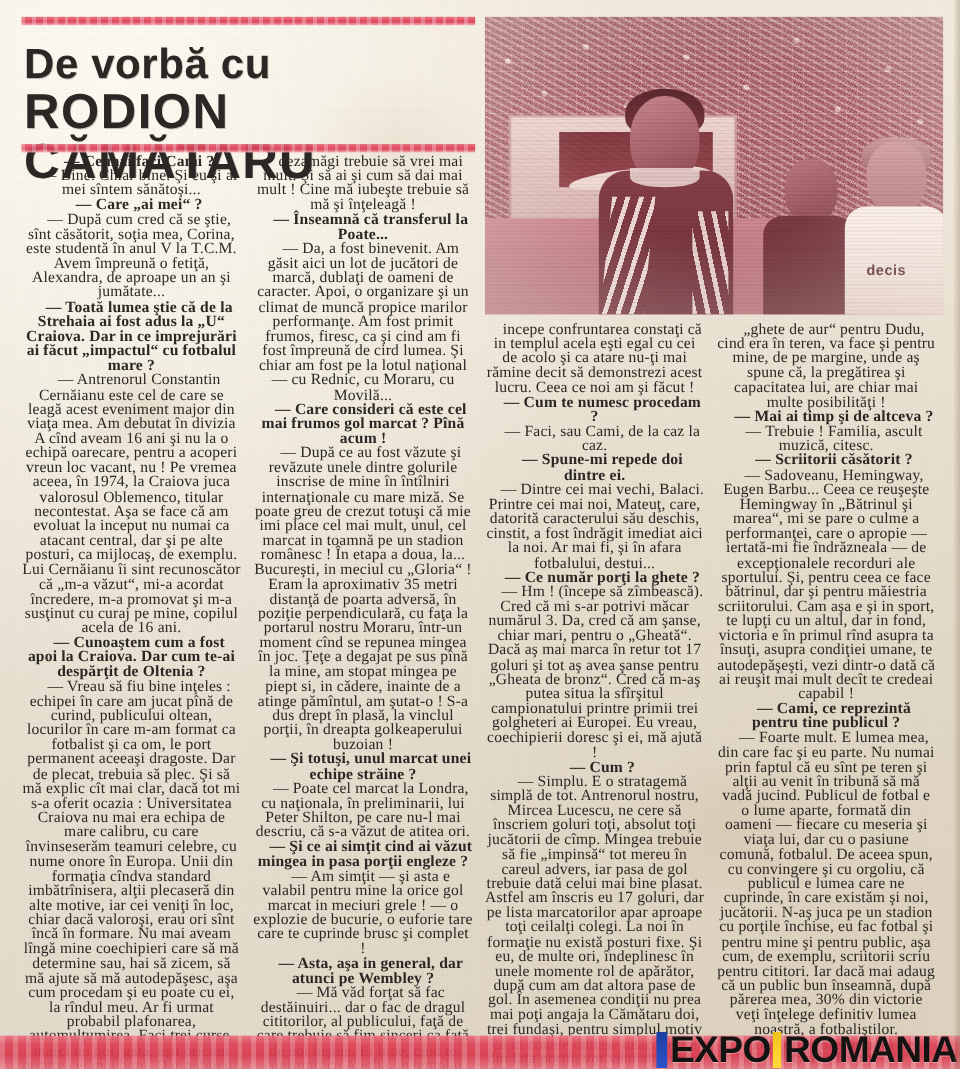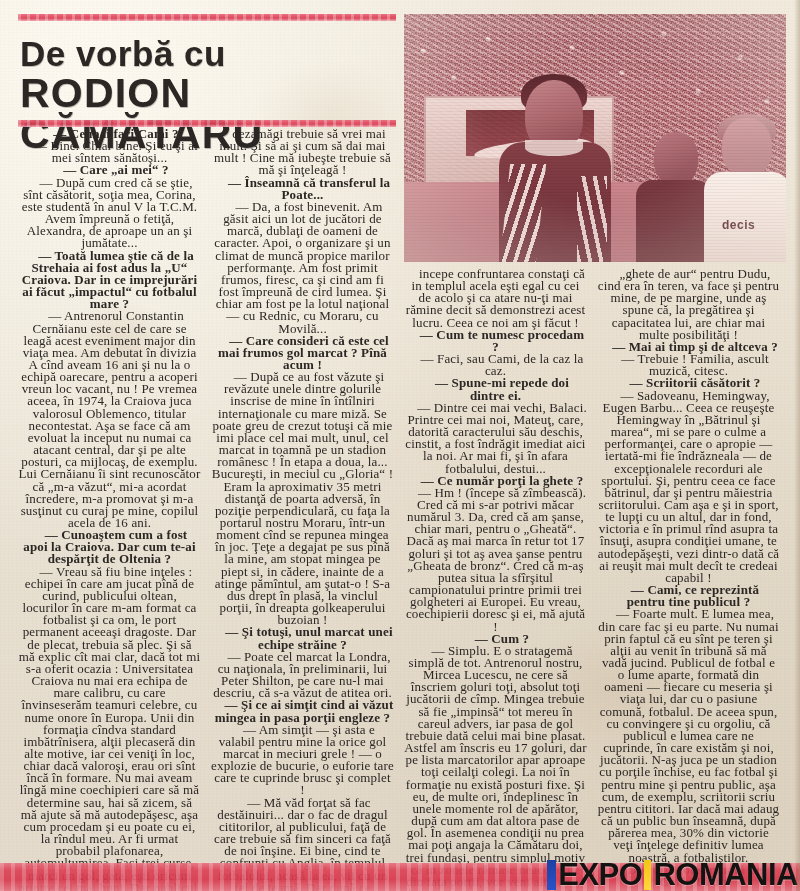--- a/index.html
+++ b/index.html
@@ -300,20 +300,21 @@
   <div class="col" id="col2">
       <p>dezamăgi trebuie să vrei mai mult. Şi să ai şi cum să dai mai mult ! Cine mă iubeşte trebuie să mă şi înţeleagă !</p>
       <p class="q">— Înseamnă că transferul la Poate...</p>
       <p>— Da, a fost binevenit. Am găsit aici un lot de jucători de marcă, dublaţi de oameni de caracter. Apoi, o organizare şi un climat de muncă propice marilor performanţe. Am fost primit frumos, firesc, ca şi cind am fi fost împreună de cird lumea. Şi chiar am fost pe la lotul naţional — cu Rednic, cu Moraru, cu Movilă...</p>
       <p class="q">— Care consideri că este cel mai frumos gol marcat ? Pînă acum !</p>
       <p>— După ce au fost văzute şi revăzute unele dintre golurile inscrise de mine în întîlniri internaţionale cu mare miză. Se poate greu de crezut totuşi că mie imi place cel mai mult, unul, cel marcat in toamnă pe un stadion românesc ! În etapa a doua, la... Bucureşti, in meciul cu „Gloria“ ! Eram la aproximativ 35 metri distanţă de poarta adversă, în poziţie perpendiculară, cu faţa la portarul nostru Moraru, într-un moment cînd se repunea mingea în joc. Ţeţe a degajat pe sus pînă la mine, am stopat mingea pe piept si, in cădere, inainte de a atinge pămîntul, am şutat-o ! S-a dus drept în plasă, la vinclul porţii, în dreapta golkeaperului buzoian !</p>
       <p class="q">— Şi totuşi, unul marcat unei echipe străine ?</p>
       <p>— Poate cel marcat la Londra, cu naţionala, în preliminarii, lui Peter Shilton, pe care nu-l mai descriu, că s-a văzut de atitea ori.</p>
       <p class="q">— Şi ce ai simţit cind ai văzut mingea in pasa porţii engleze ?</p>
       <p>— Am simţit — şi asta e valabil pentru mine la orice gol marcat in meciuri grele ! — o explozie de bucurie, o euforie tare care te cuprinde brusc şi complet !</p>
+      <p class="q">— Asta, aşa in general, dar atunci pe Wembley ?</p>
       <p>— Mă văd forţat să fac destăinuiri... dar o fac de dragul cititorilor, al publicului, faţă de care trebuie să fim sinceri ca faţă de noi înşine. Ei bine, cind te confrunţi cu Anglia, în templul fotbalului, acasă la ea, vii cu un fel de teamă. Dar după ce</p>
     </div>
   <div class="col" id="col3">
       <p>incepe confruntarea constaţi că in templul acela eşti egal cu cei de acolo şi ca atare nu-ţi mai rămine decit să demonstrezi acest lucru. Ceea ce noi am şi făcut !</p>
       <p class="q">— Cum te numesc procedam ?</p>
       <p>— Faci, sau Cami, de la caz la caz.</p>
       <p class="q">— Spune-mi repede doi dintre ei.</p>
       <p>— Dintre cei mai vechi, Balaci. Printre cei mai noi, Mateuţ, care, datorită caracterului său deschis, cinstit, a fost îndrăgit imediat aici la noi. Ar mai fi, şi în afara fotbalului, destui...</p>
       <p class="q">— Ce număr porţi la ghete ?</p>
       <p>— Hm ! (începe să zîmbească). Cred că mi s-ar potrivi măcar numărul 3. Da, cred că am şanse, chiar mari, pentru o „Gheată“. Dacă aş mai marca în retur tot 17 goluri şi tot aş avea şanse pentru „Gheata de bronz“. Cred că m-aş putea situa la sfîrşitul campionatului printre primii trei golgheteri ai Europei. Eu vreau, coechipierii doresc şi ei, mă ajută !</p>

